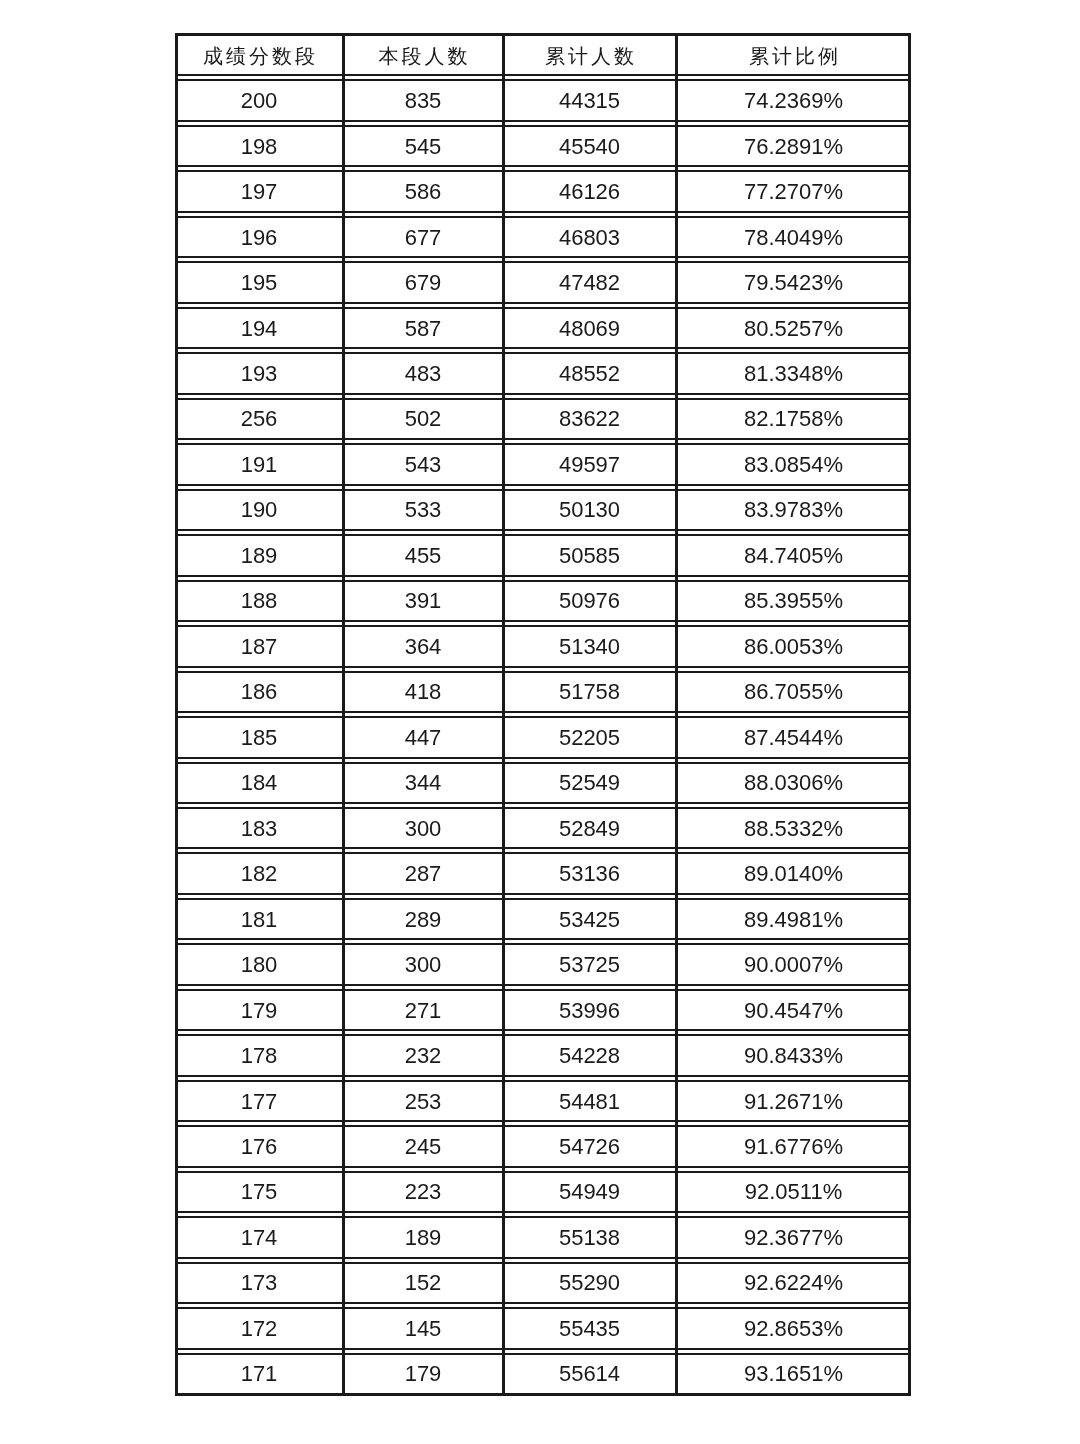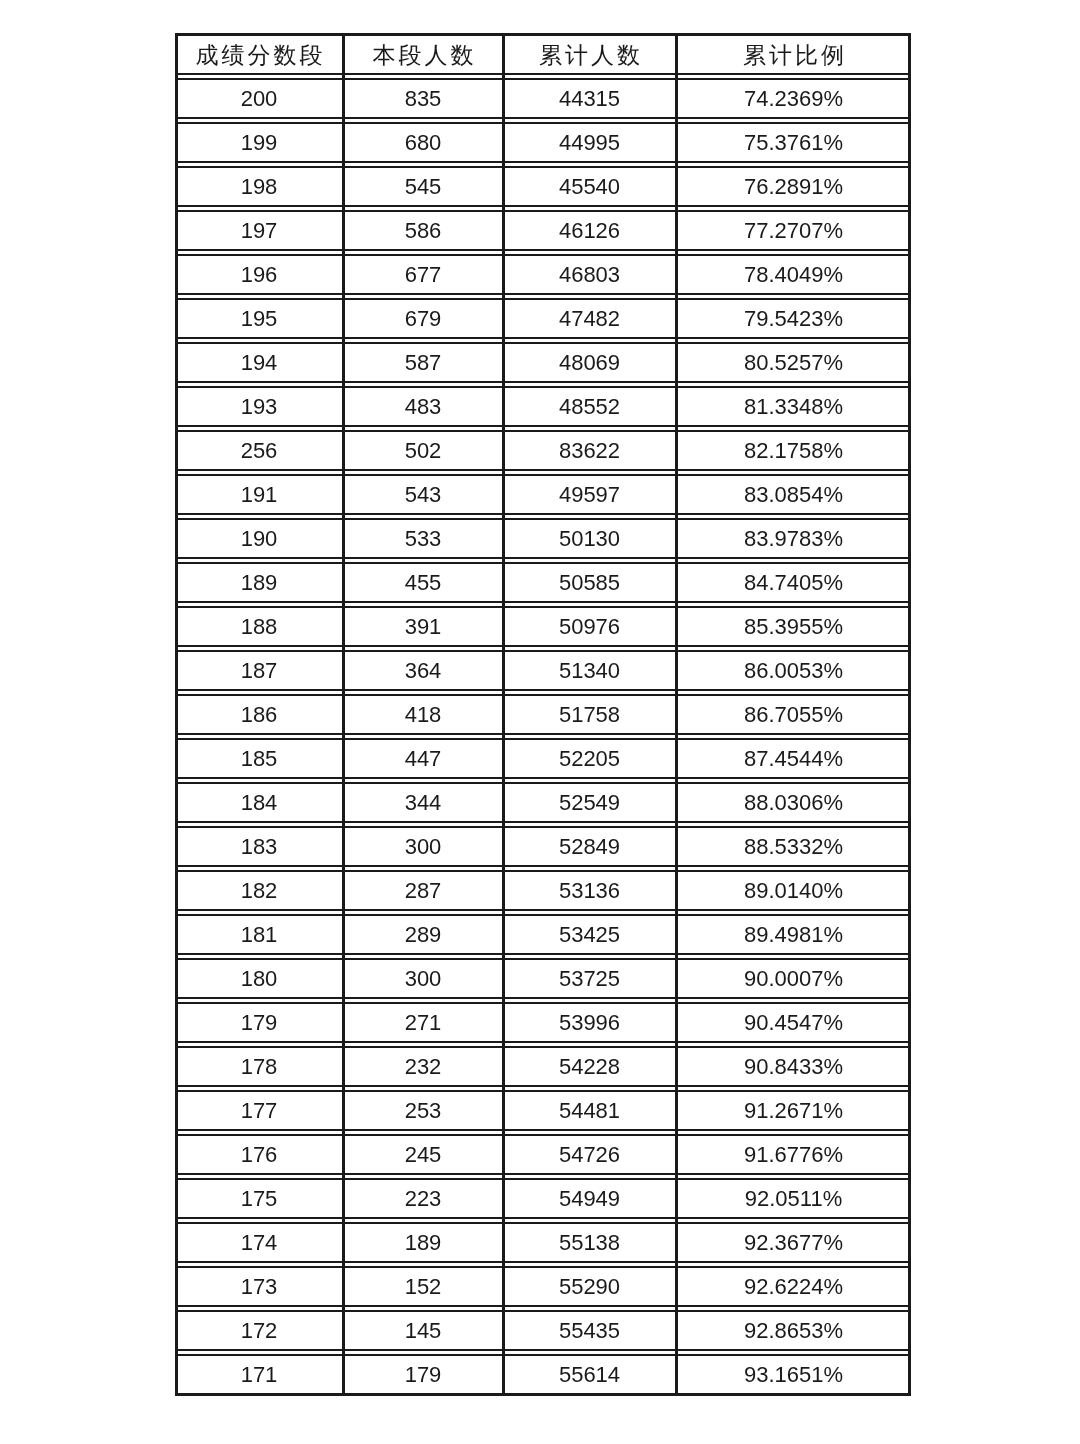--- a/index.html
+++ b/index.html
@@ -42,21 +42,21 @@
   .row:first-child { border-top-width: 3px; }
   .row:last-child  { border-bottom-width: 3px; }
 
   .cell {
     text-align: center;
     font-size: 22px;
     line-height: 1;
     padding-top: 1px;
   }
   .header-row .cell {
-    font-size: 23px;
+    font-size: 20px;
     letter-spacing: 3px;
     text-indent: 3px; 
   }
 
   
   .vline {
     position: absolute;
     top: 0; bottom: 0;
     width: 3px;
     background: var(--border-color);
@@ -83,26 +83,20 @@
         <div class="cell">累计比例</div>
       </div>
 
       <div class="row">
         <div class="cell">200</div>
         <div class="cell">835</div>
         <div class="cell">44315</div>
         <div class="cell">74.2369%</div>
       </div>
 
-      <div class="row">
-        <div class="cell">199</div>
-        <div class="cell">680</div>
-        <div class="cell">44995</div>
-        <div class="cell">75.3761%</div>
-      </div>
 
       <div class="row">
         <div class="cell">198</div>
         <div class="cell">545</div>
         <div class="cell">45540</div>
         <div class="cell">76.2891%</div>
       </div>
 
       <div class="row">
         <div class="cell">197</div>

